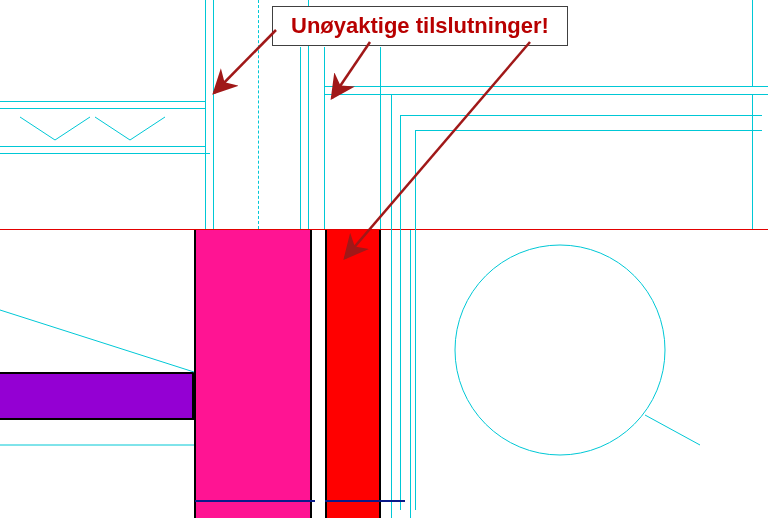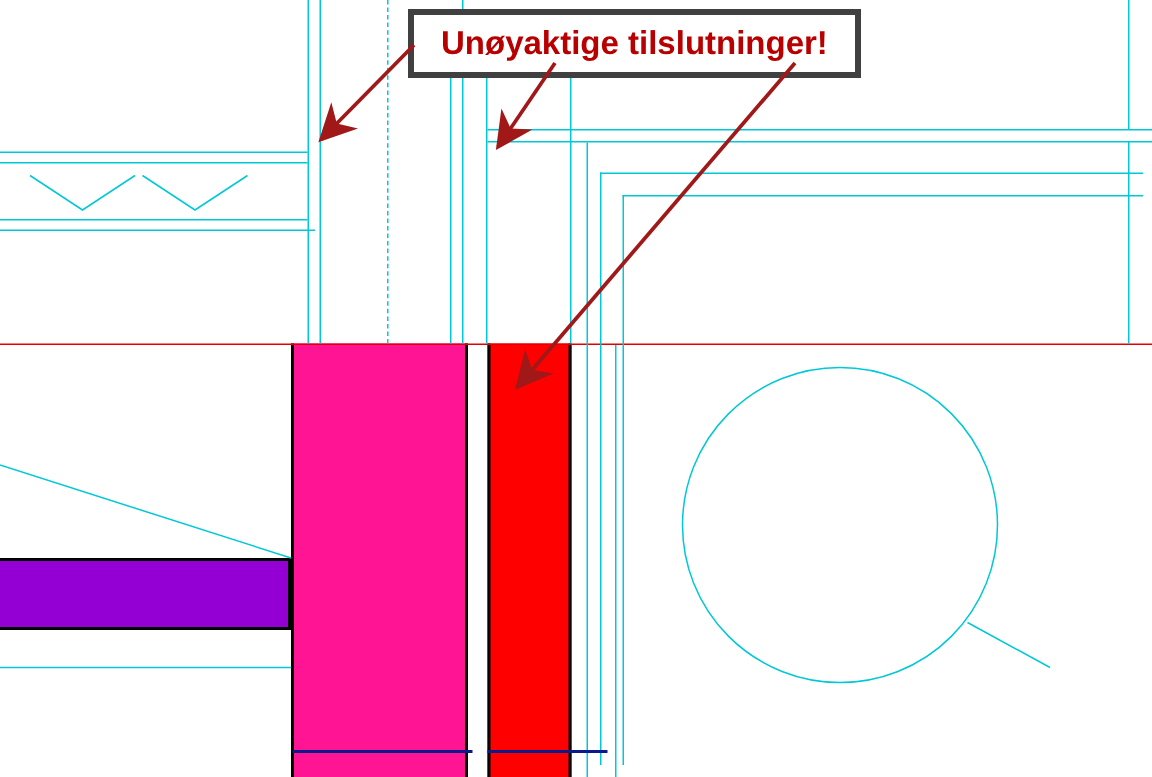--- a/index.html
+++ b/index.html
@@ -23,21 +23,21 @@
     box-sizing: border-box;
   }
   .cyan-line { background: #00c8d6; position: absolute; }
   .cyan-stroke { border: 1px solid #00c8d6; position: absolute; box-sizing: border-box; }
   .red-line { background: #e30000; position: absolute; }
   .navy-line { background: #0a1a8a; position: absolute; }
 
   .callout {
     position: absolute;
     background: #ffffff;
-    border: 4px solid #404040;
+    border: 1px solid #404040;
     padding: 6px 18px;
     font-weight: bold;
     font-size: 22px;
     color: #b80000;
     white-space: nowrap;
   }
 
   .fill-magenta { background: #ff1493; }
   .fill-purple  { background: #9400d3; }
   .fill-red     { background: #ff0000; }

